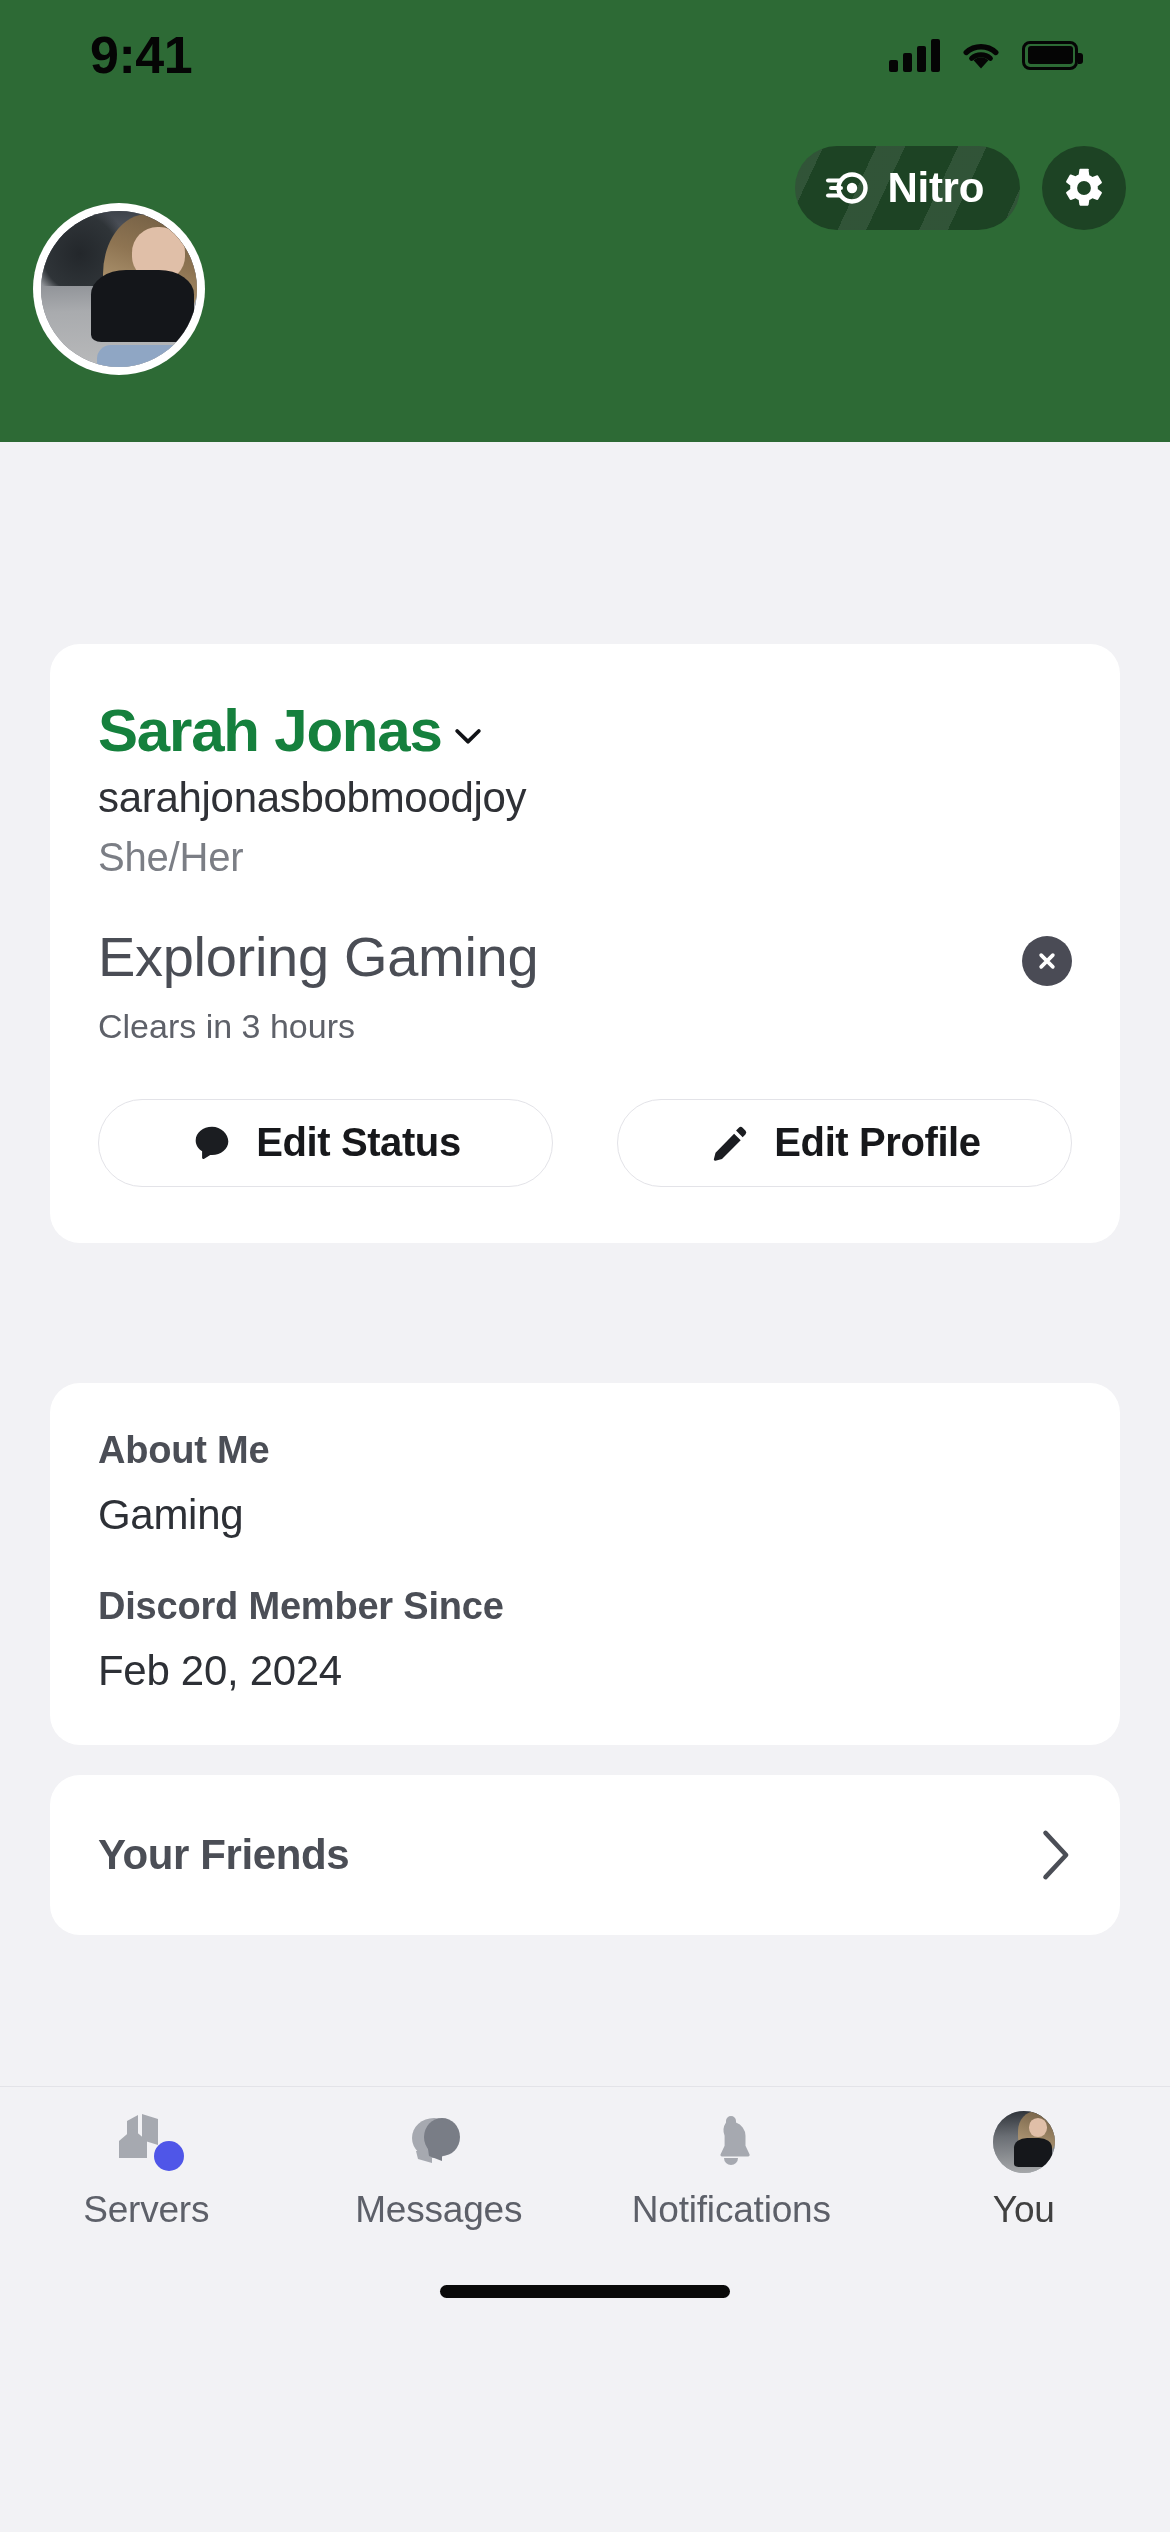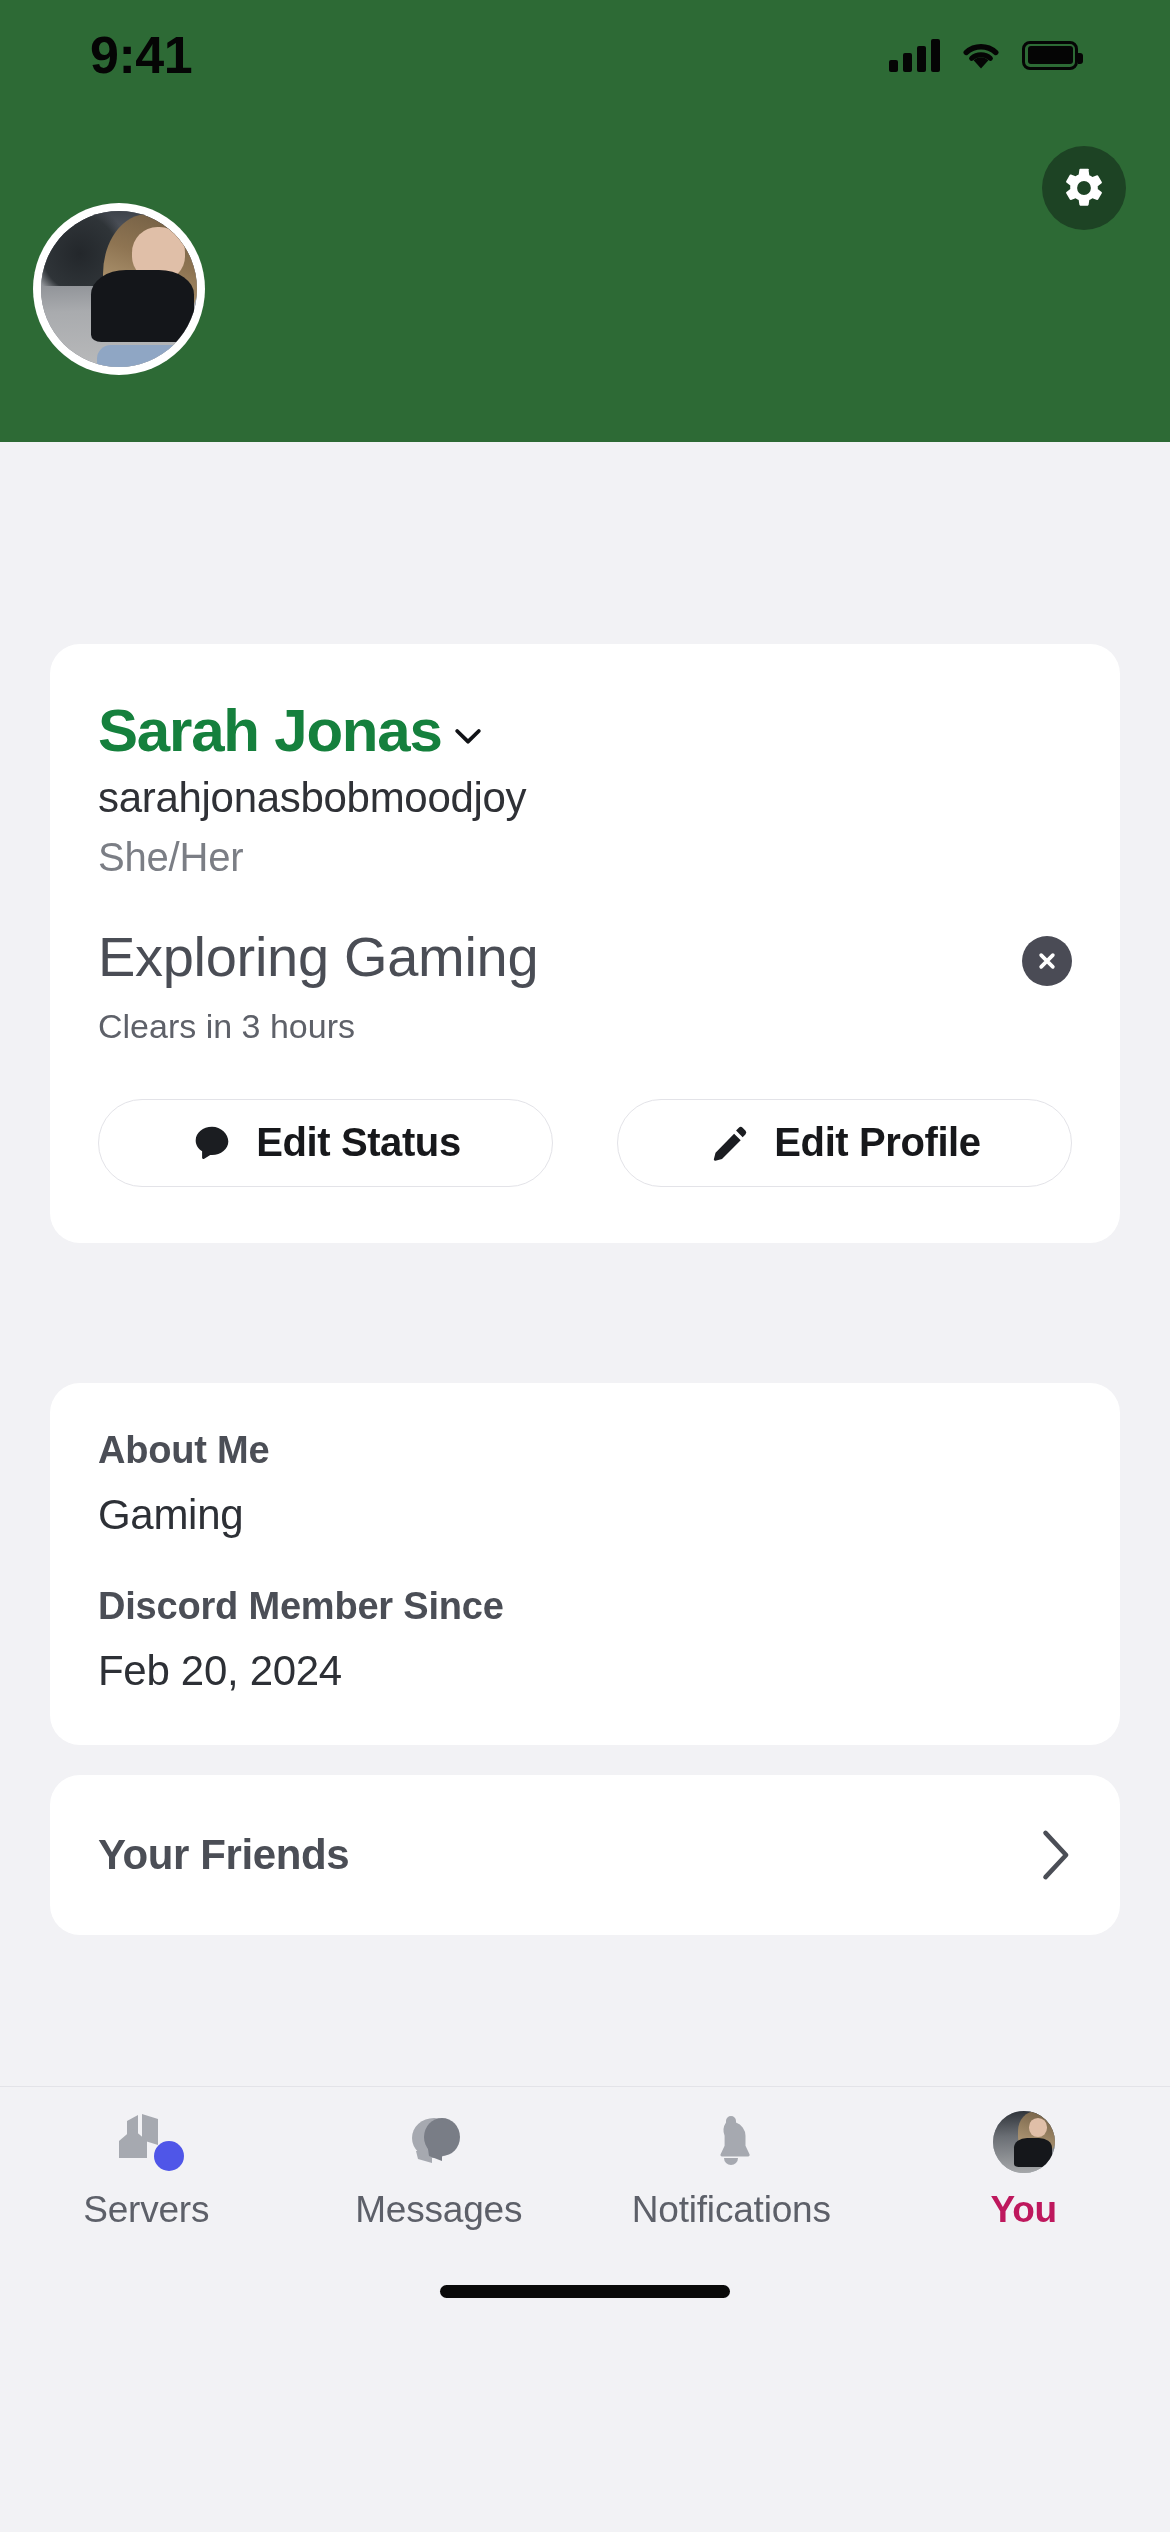--- a/index.html
+++ b/index.html
@@ -190,21 +190,21 @@
     background:#f2f2f5; border-top:1.5px solid #e3e3e8;
   }
   .tabs{ display:flex; height:150px; padding-top:22px; }
   .tab{
     flex:1; display:flex; flex-direction:column; align-items:center;
     gap:14px; cursor:pointer;
   }
   .tab-ico{ position:relative; width:72px; height:66px; display:flex;
     align-items:center; justify-content:center; }
   .tab-lbl{ font-size:37px; color:#5d6069; letter-spacing:-0.2px; }
-  .tab.active .tab-lbl{ color:#be185d; font-weight:700; }
+  .tab.active .tab-lbl{ color:#404040; font-weight:400; }
   .badge-dot{
     position:absolute; right:-2px; bottom:4px;
     width:30px; height:30px; border-radius:50%; background:#4f56e8;
   }
   .tab-avatar{
     width:62px; height:62px; border-radius:50%; overflow:hidden;
     position:relative; background:#9aa0a8;
   }
   .home-ind{
     position:absolute; left:50%; transform:translateX(-50%); bottom:26px;
@@ -232,20 +232,31 @@
         <path d="M6.2 13.4 a22 22 0 0 1 29.6 0" stroke="#050505" stroke-width="5.4" fill="none" stroke-linecap="round"></path>
         <path d="M11.6 19.3 a14.4 14.4 0 0 1 18.8 0" stroke="#050505" stroke-width="5" fill="none" stroke-linecap="round"></path>
       </svg>
       <div class="batt">
           <span></span>
         </div>
     </div>
   </div>
 
   <div class="header-actions">
+    <button class="nitro-btn">
+      <span class="stripes"></span>
+      <svg class="nitro-ic" viewBox="0 0 46 46">
+        <circle cx="27" cy="23" r="13.5" fill="none" stroke="#fff" stroke-width="4.4"></circle>
+        <circle cx="27" cy="23" r="5.2" fill="#fff"></circle>
+        <rect x="1" y="13.4" width="16" height="4.2" rx="2.1" fill="#fff"></rect>
+        <rect x="4" y="20.9" width="14" height="4.2" rx="2.1" fill="#fff"></rect>
+        <rect x="1" y="28.4" width="16" height="4.2" rx="2.1" fill="#fff"></rect>
+      </svg>
+      <span class="lbl">Nitro</span>
+    </button>
     <button class="gear-btn">
       <svg width="46" height="46" viewBox="0 0 24 24">
         <path fill="#ffffff" d="M19.14 12.94a7.5 7.5 0 0 0 .06-.94 7.5 7.5 0 0 0-.06-.94l2.03-1.58a.49.49 0 0 0 .12-.61l-1.92-3.32a.49.49 0 0 0-.59-.22l-2.39.96a7.3 7.3 0 0 0-1.62-.94l-.36-2.54A.48.48 0 0 0 13.93 2h-3.86a.48.48 0 0 0-.48.41l-.36 2.54c-.59.24-1.13.56-1.62.94l-2.39-.96a.49.49 0 0 0-.59.22L2.71 8.47a.49.49 0 0 0 .12.61l2.03 1.58a7.5 7.5 0 0 0 0 1.88l-2.03 1.58a.49.49 0 0 0-.12.61l1.92 3.32c.12.22.37.3.59.22l2.39-.96c.5.38 1.03.7 1.62.94l.36 2.54c.04.24.24.41.48.41h3.86c.24 0 .44-.17.48-.41l.36-2.54c.59-.24 1.13-.56 1.62-.94l2.39.96c.22.08.47 0 .59-.22l1.92-3.32a.49.49 0 0 0-.12-.61l-2.03-1.58ZM12 15.6A3.6 3.6 0 1 1 12 8.4a3.6 3.6 0 0 1 0 7.2Z"></path>
       </svg>
     </button>
   </div>
 
   <div class="avatar-wrap">
     <div class="avatar">
       <div class="ph-sky"></div>

